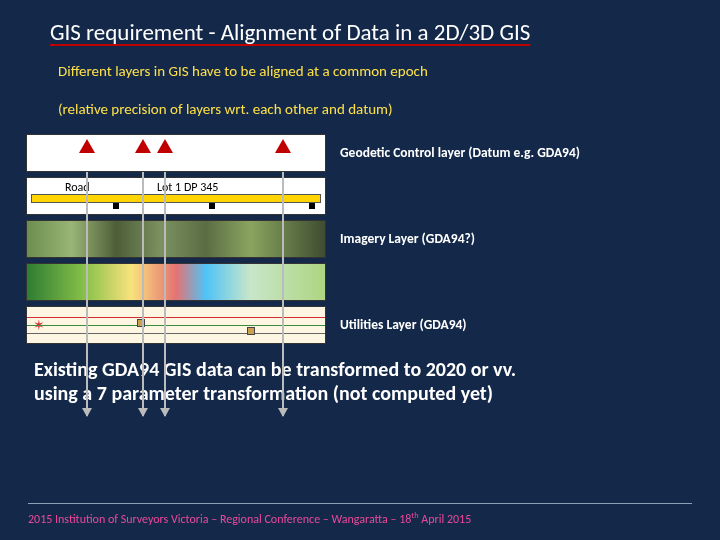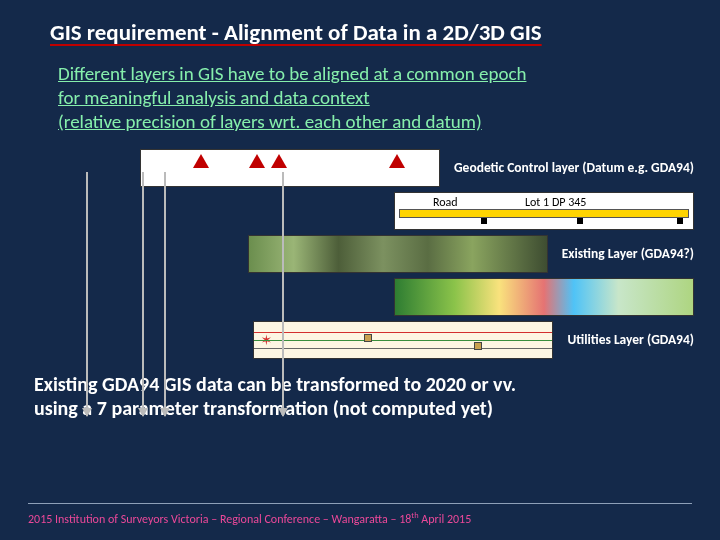--- a/index.html
+++ b/index.html
@@ -7,44 +7,42 @@
     width: 720px;
     height: 540px;
     background: #14294a;
     font-family: Calibri, Arial, sans-serif;
     color: #fff;
     position: relative;
     overflow: hidden;
   }
   .title {
     font-size: 23px;
-    font-weight: bold;
+    font-weight: normal;
     color: #fff;
     padding: 18px 0 2px 50px;
     text-decoration: underline;
     text-decoration-color: #c00000;
     text-underline-offset: 4px;
   }
   .intro {
-    font-size: 19px;
+    font-size: 15px;
     line-height: 1.25;
     padding: 14px 40px 10px 58px;
-    color: #86efac;
-    text-decoration: underline;
+    color: #fde047;
   }
   .layers {
     position: relative;
     margin: 6px 0 0 26px;
     width: 668px;
   }
   .layer-row {
     display: flex;
     align-items: center;
     margin-bottom: 5px;
-    justify-content: flex-end;
   }
   .layer-graphic {
     width: 300px;
     height: 38px;
     background: #fff;
     position: relative;
     border: 1px solid #333;
     flex-shrink: 0;
   }
   .layer-label {
@@ -136,21 +134,21 @@
   }
   sup { font-size: 0.7em; }
 </style>
 </head>
 <body>
 
 <div class="title">GIS requirement - Alignment of Data in a 2D/3D GIS</div>
 
 <div class="intro">
   <span>Different layers in GIS have to be aligned at a common epoch</span><br>
-  <span>for meaningful analysis and data context</span><br>
+  <br>
   <span>(relative precision of layers wrt. each other and datum)</span>
 </div>
 
 <div class="layers">
 
   <div class="layer-row">
     <div class="layer-graphic geo">
       <span class="tri" style="left:52px"></span>
       <span class="tri" style="left:108px"></span>
       <span class="tri" style="left:130px"></span>
@@ -164,21 +162,21 @@
       <span class="txt" style="left:38px">Road</span>
       <span class="txt" style="left:130px">Lot 1 DP 345</span>
       <span class="tick" style="left:86px"></span>
       <span class="tick" style="left:182px"></span>
       <span class="tick" style="left:282px"></span>
     </div>
   </div>
 
   <div class="layer-row">
     <div class="layer-graphic img"></div>
-    <div class="layer-label">Existing Layer (GDA94?)</div>
+    <div class="layer-label">Imagery Layer (GDA94?)</div>
   </div>
 
   <div class="layer-row">
     <div class="layer-graphic elev"></div>
   </div>
 
   <div class="layer-row">
     <div class="layer-graphic util">
       <span class="star">✶</span>
       <div class="line" style="top:10px;background:#d32f2f"></div>

